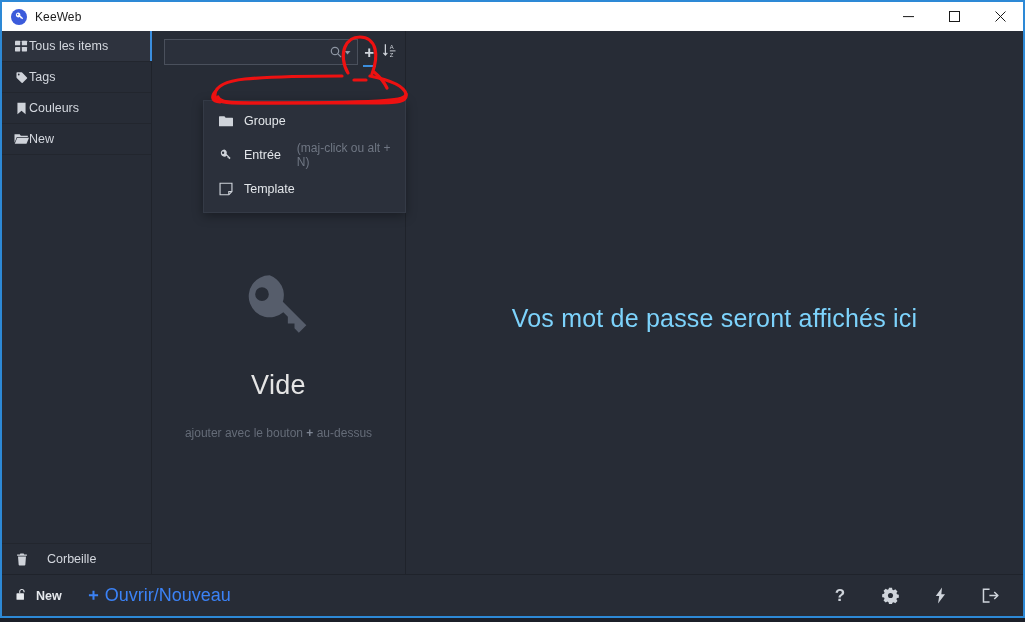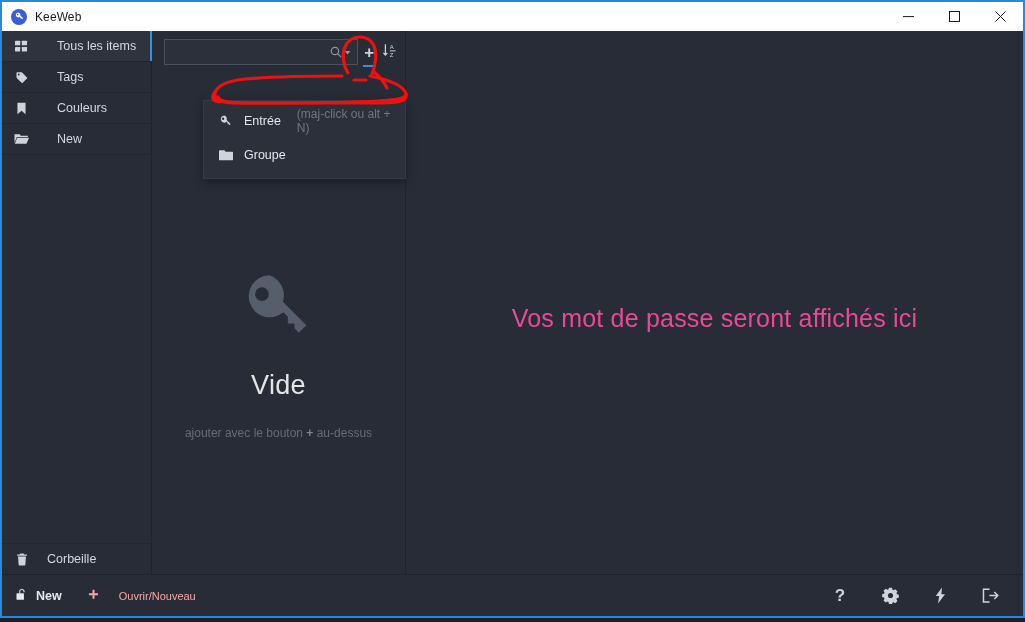--- a/index.html
+++ b/index.html
@@ -88,21 +88,21 @@
     border-right: 1px solid #1f232b;
     display: flex;
     flex-direction: column;
     position: relative;
   }
   .menu-list { padding-top: 0; }
   .menu-item {
     height: 31px;
     display: flex;
     align-items: center;
-    gap: 28px;
+    gap: 0;
     padding-left: 12px;
     color: #d3d7de;
     font-size: 12.5px;
     border-bottom: 1px solid #22262e;
     position: relative;
     box-sizing: border-box;
   }
   .menu-item.active {
     background: #2e333e;
   }
@@ -236,21 +236,21 @@
     flex: 1 1 auto;
     background: #272c36;
     display: flex;
     align-items: flex-start;
     justify-content: center;
     padding-top: 273px;
     box-sizing: border-box;
   }
   .details-text {
     font-size: 25px;
-    color: #ec4899;
+    color: #7dd3fc;
     letter-spacing: 0.2px;
   }
 
   
   .dropdown {
     position: absolute;
     left: 201px;
     top: 69px;
     width: 203px;
     background: #2b303b;
@@ -296,24 +296,24 @@
     display: flex;
     align-items: center;
     gap: 7px;
     color: #e6e9ed;
     font-size: 12.5px;
     font-weight: bold;
   }
   .foot-open {
     display: flex;
     align-items: center;
-    gap: 20px;
+    gap: 6px;
     margin-left: 26px;
-    color: #fca5a5;
-    font-size: 11px;
+    color: #3b82f6;
+    font-size: 18px;
   }
   .foot-spacer { flex: 1 1 auto; }
   .foot-btns { display: flex; align-items: center; }
   .foot-btn {
     width: 50px;
     height: 42px;
     display: flex;
     align-items: center;
     justify-content: center;
     color: #cfd4db;
@@ -468,38 +468,48 @@
     </div>
 
     <div class="details">
       <div class="details-text">Vos mot de passe seront affichés ici</div>
     </div>
 
     <div class="dropdown">
 
       <div class="dd-item">
         <span class="ico">
+          <svg width="14" height="12" viewBox="0 0 16 13" fill="currentColor">
+            <path d="M0.6 1.2h5.6l1.4 1.7H15.4a.6.6 0 0 1 .6.6v8.3a.6.6 0 0 1-.6.6H0.6a.6.6 0 0 1-.6-.6V1.8a.6.6 0 0 1 .6-.6z"></path>
+          </svg>
+        </span>
+        <span>Groupe</span>
+        <span class="dd-hint"></span>
+      </div>
+
+      <div class="dd-item">
+        <span class="ico">
           <svg width="14" height="14" viewBox="0 0 24 24" fill="currentColor">
             <path d="M9.2 2.6a6.1 6.1 0 1 0 4.0 10.7l1.3 1.3v1.9h1.9v1.4l1.3 1.3 2.2-2.2-6.9-6.9A6.1 6.1 0 0 0 9.2 2.6zm-2.2 3.5a2 2 0 1 1 0 4 2 2 0 0 1 0-4z"></path>
           </svg>
         </span>
         <span>Entrée</span>
         <span class="dd-hint">(maj-click ou alt + N)</span>
       </div>
 
       <div class="dd-item">
         <span class="ico">
-          <svg width="14" height="12" viewBox="0 0 16 13" fill="currentColor">
-            <path d="M0.6 1.2h5.6l1.4 1.7H15.4a.6.6 0 0 1 .6.6v8.3a.6.6 0 0 1-.6.6H0.6a.6.6 0 0 1-.6-.6V1.8a.6.6 0 0 1 .6-.6z"></path>
-          </svg>
-        </span>
-        <span>Groupe</span>
+          <svg width="14" height="14" viewBox="0 0 16 16" fill="none" stroke="currentColor" stroke-width="1.3">
+            <path d="M1.2 1.4h13.6v9.4l-3.6 3.8H1.2z"></path>
+            <path d="M14.6 10.8h-3.4v3.6"></path>
+          </svg>
+        </span>
+        <span>Template</span>
         <span class="dd-hint"></span>
       </div>
-
     </div>
 
   </div>
 
   <div class="footer">
     <div class="foot-file">
       <span>
         <svg width="13" height="13" viewBox="0 0 16 16" fill="currentColor">
           <path d="M7.2 1.2c2.0 0 3.4 1.3 3.4 3.1v1.0H9.2V4.4c0-1.1-.8-1.8-2.0-1.8s-2.0.7-2.0 1.8v2.0H4.0V4.3c0-1.8 1.3-3.1 3.2-3.1z"></path>
           <rect x="0.6" y="6.6" width="9.2" height="8.0" rx="0.7"></rect>

